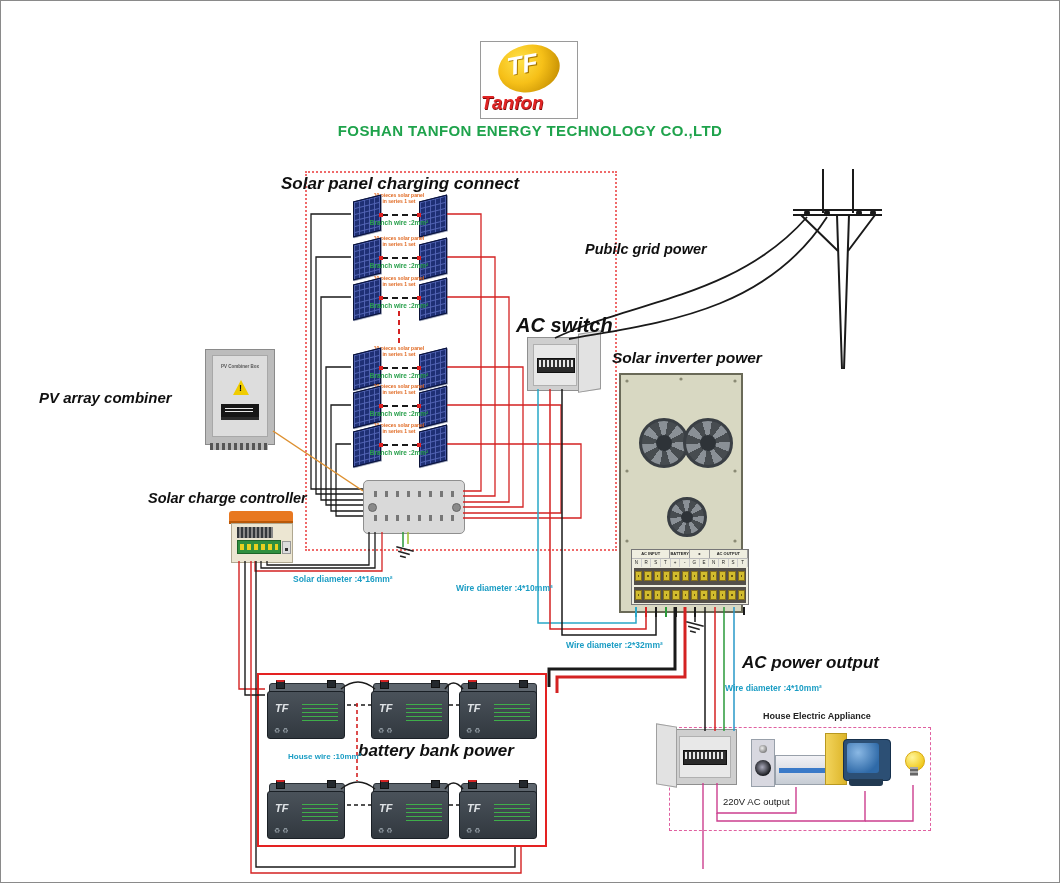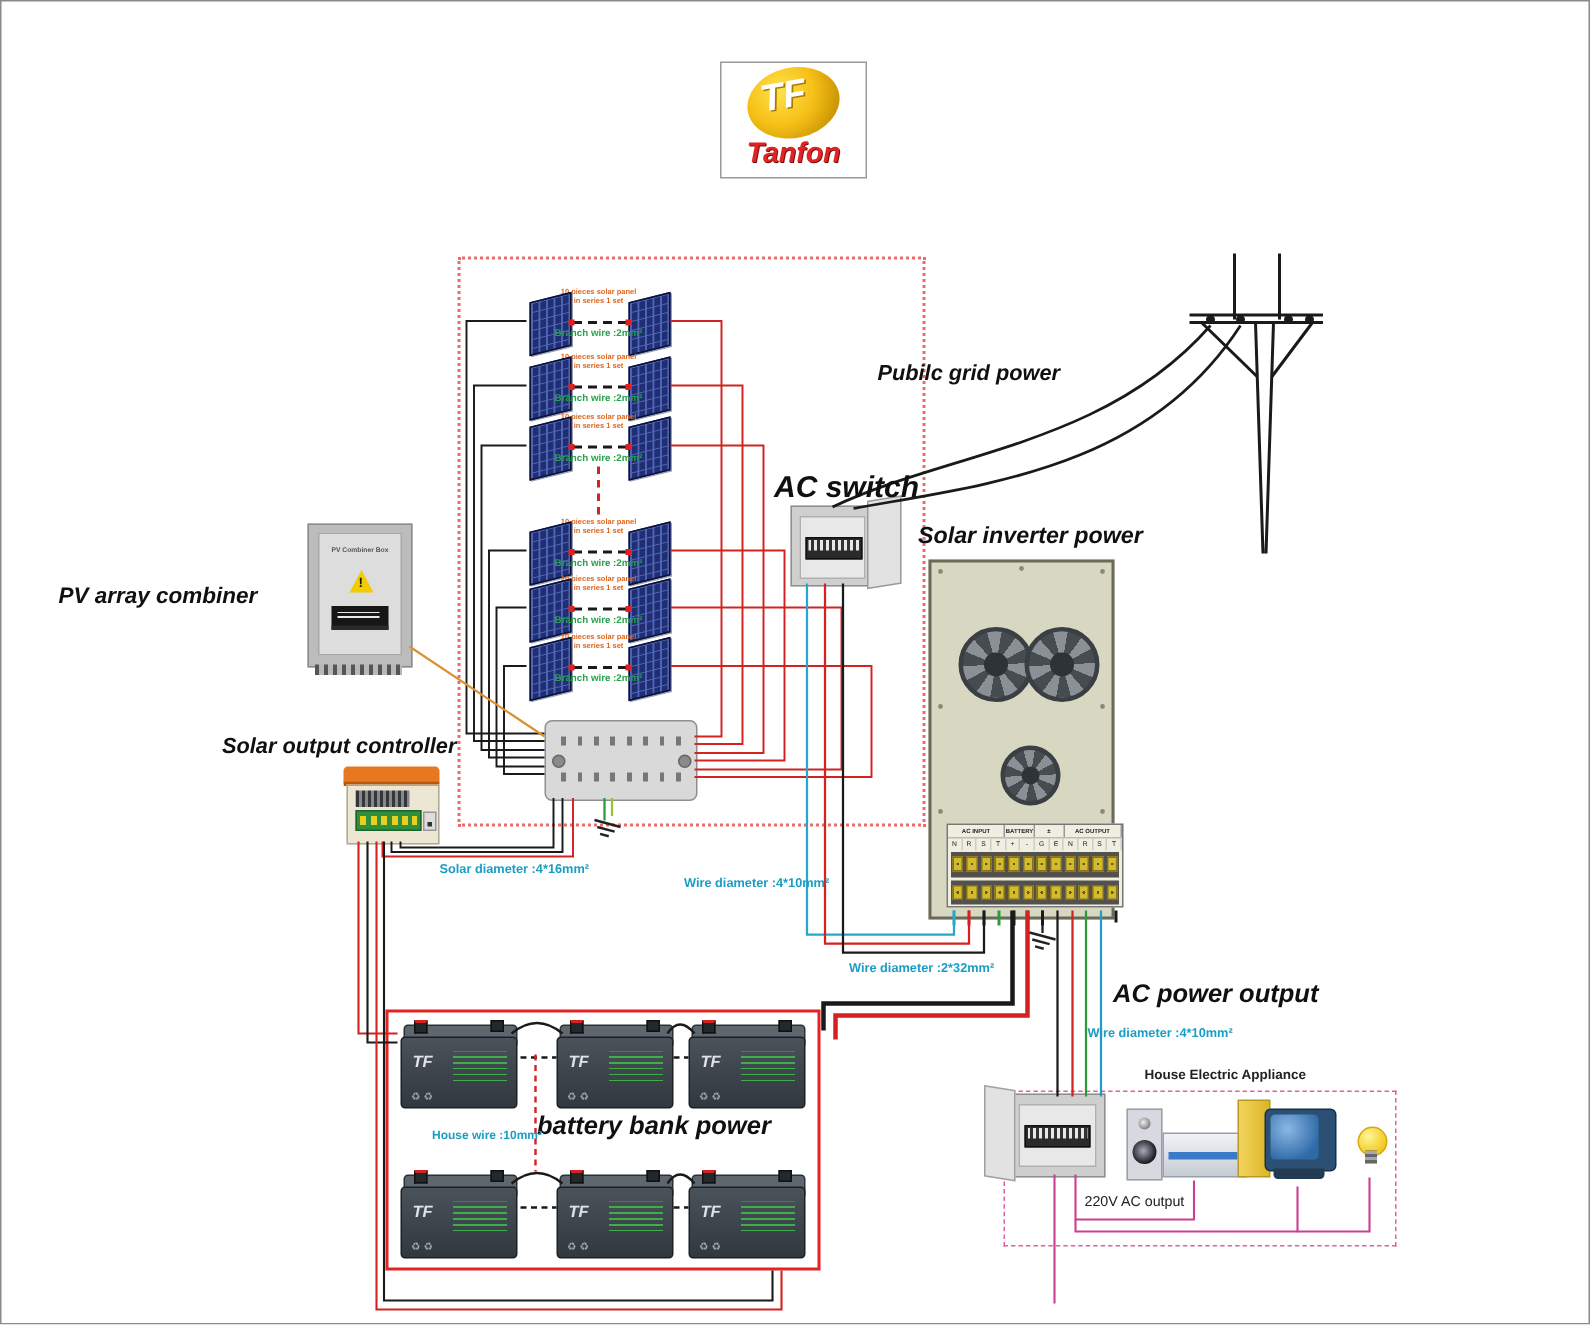--- a/index.html
+++ b/index.html
@@ -13,21 +13,21 @@
   .lbl-plain{position:absolute;color:#222;white-space:nowrap;z-index:4}
   .company{position:absolute;left:0;right:0;top:121px;text-align:center;color:#1fa34c;
            font-weight:700;font-size:15px;letter-spacing:.4px;z-index:4}
 
   
   .logo{left:479px;top:40px;width:96px;height:76px;background:#fff;border:1px solid #9a9a9a;z-index:4}
   .logo-ball{position:absolute;left:17px;top:3px;width:62px;height:47px;border-radius:50%;
              background:radial-gradient(circle at 38% 30%,#ffe24a,#f6c018 45%,#c08a00 88%);transform:rotate(-12deg)}
   .logo-tf{position:absolute;left:26px;top:8px;color:#fff;font-style:italic;font-weight:700;font-size:25px;
            transform:rotate(-10deg);text-shadow:1px 1px 0 #a87800}
-  .logo-name{position:absolute;left:0;right:0;top:50px;text-align:center;color:#e02424;font-style:italic;
+  .logo-name{position:absolute;left:0;right:0;top:50px;color:#e02424;font-style:italic;
              font-weight:700;font-size:19px;text-shadow:.6px .6px 0 #7c0a0a}
 
   
   .box-panels{left:304px;top:170px;width:308px;height:376px;border:2px dotted #ef6a6a;z-index:1}
   .box-batt{left:256px;top:672px;width:290px;height:174px;border:2px solid #e42222;z-index:1;box-sizing:border-box}
   .box-house{left:668px;top:726px;width:260px;height:102px;border:1px dashed #e060a0;z-index:1}
 
   
   .pv-group{width:92px;height:46px;z-index:2}
   .pv-panel{position:absolute;top:5px;width:26px;height:34px;background-color:#1e2f74;
@@ -151,23 +151,25 @@
 
   <div class="abs box-panels"></div>
   <div class="abs box-batt"></div>
   <div class="abs box-house"></div>
 
   <div class="abs logo">
     <div class="logo-ball"></div>
     <div class="logo-tf">TF</div>
     <div class="logo-name">Tanfon</div>
   </div>
-
+  <div class="company">FOSHAN TANFON ENERGY TECHNOLOGY CO.,LTD</div>
+
+  <div class="lbl-title" style="left:280px;top:173px;font-size:17px">Solar panel charging connect</div>
   <div class="lbl-title" style="left:38px;top:388px;font-size:15px">PV array combiner</div>
-  <div class="lbl-title" style="left:147px;top:489px;font-size:14.5px">Solar output controller</div>
+  <div class="lbl-title" style="left:147px;top:489px;font-size:14.5px">Solar charge controller</div>
   <div class="lbl-title" style="left:515px;top:313px;font-size:20px">AC switch</div>
   <div class="lbl-title" style="left:584px;top:240px;font-size:14.5px">Pubilc grid power</div>
   <div class="lbl-title" style="left:611px;top:348px;font-size:15.5px">Solar inverter power</div>
   <div class="lbl-title" style="left:357px;top:740px;font-size:17px">battery bank power</div>
   <div class="lbl-title" style="left:741px;top:652px;font-size:17px">AC power output</div>
 
   <div class="lbl-wire" style="left:292px;top:573px">Solar diameter :4*16mm²</div>
   <div class="lbl-wire" style="left:455px;top:582px">Wire diameter :4*10mm²</div>
   <div class="lbl-wire" style="left:565px;top:639px">Wire diameter :2*32mm²</div>
   <div class="lbl-wire" style="left:724px;top:682px">Wire diameter :4*10mm²</div>

